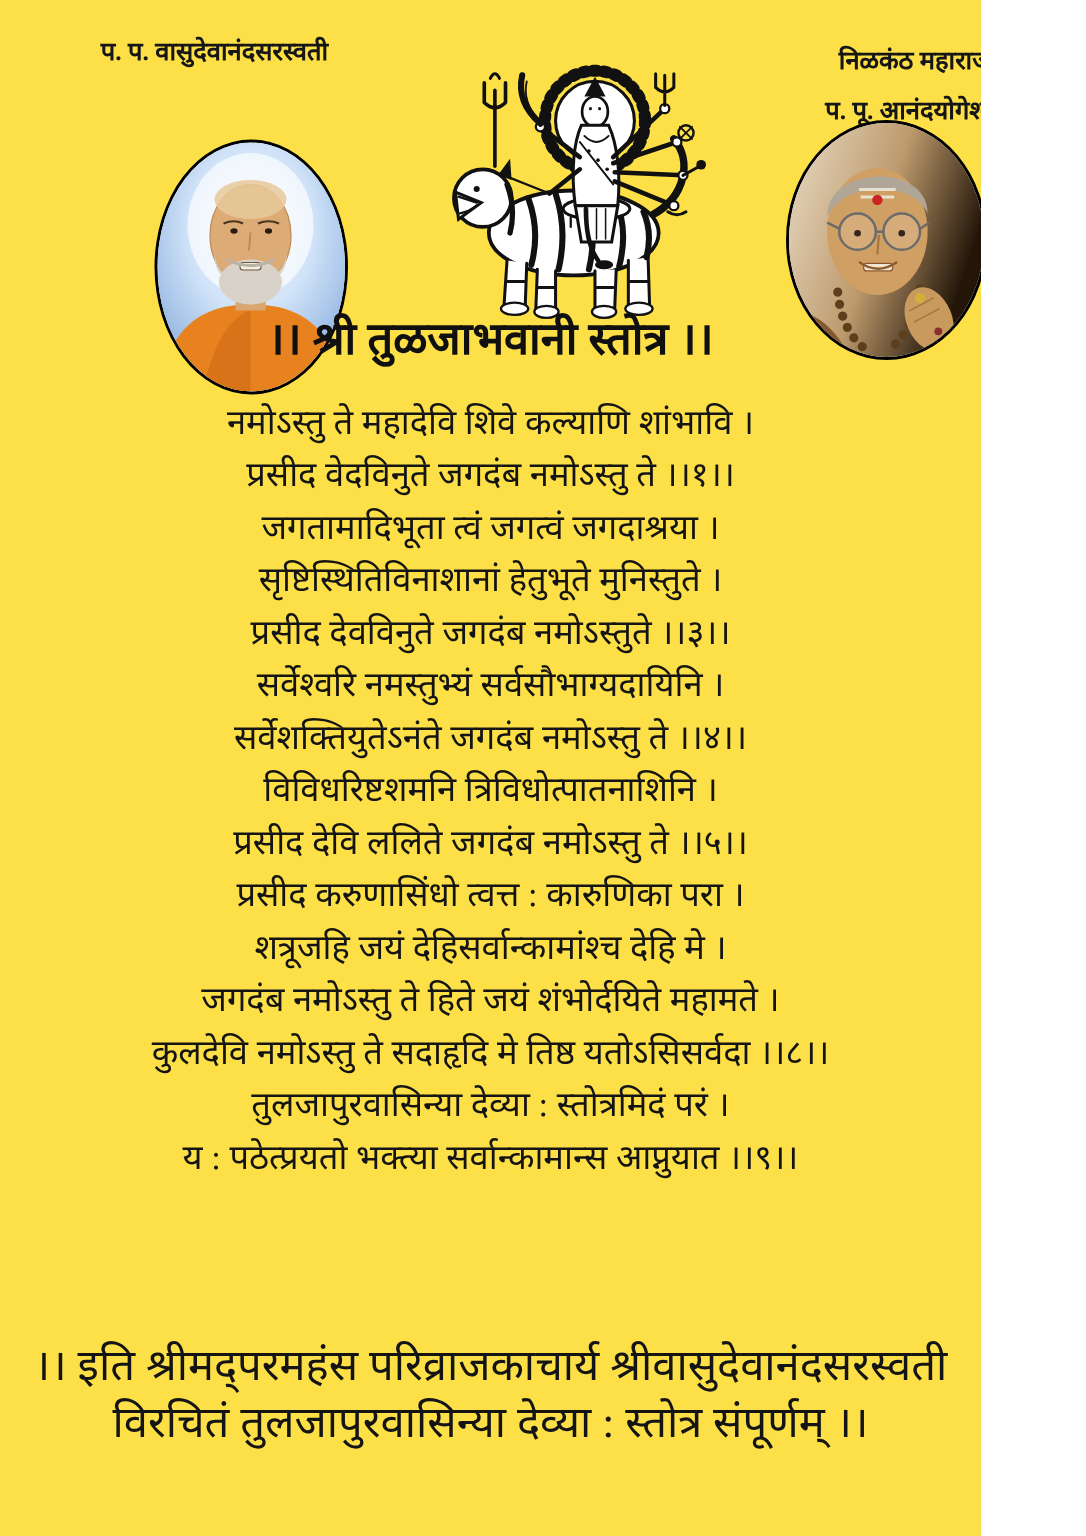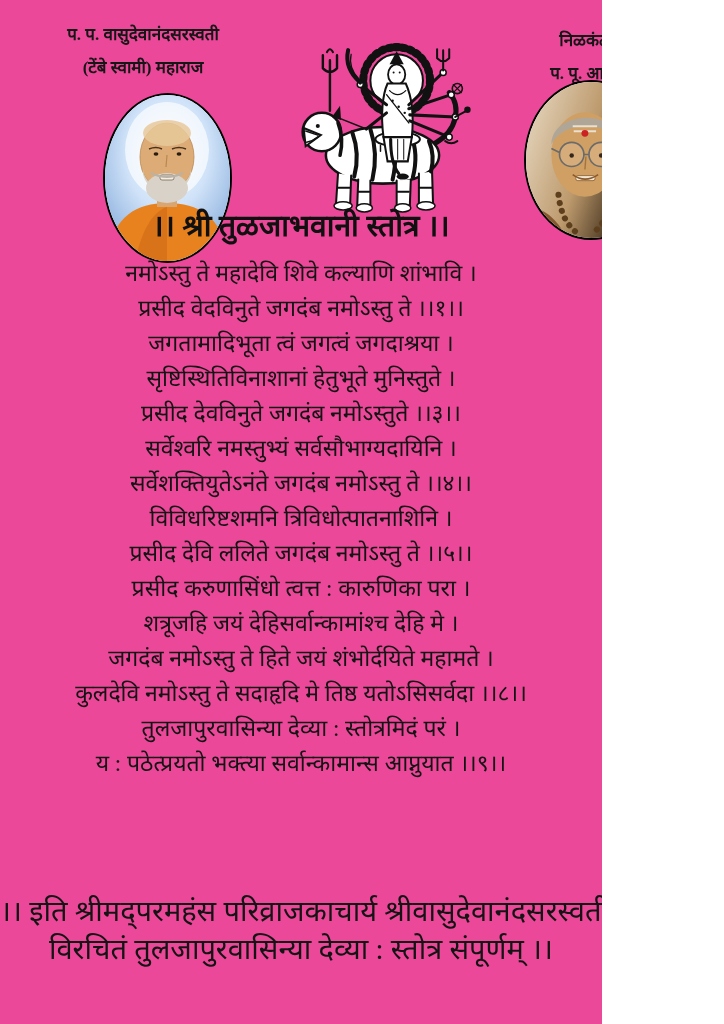--- a/index.html
+++ b/index.html
@@ -1,17 +1,17 @@
 <!DOCTYPE html>
 <html><head>
 <meta charset="utf-8">
 <style>
   html,body{margin:0;padding:0;background:#ffffff;}
   .page{
-    position:relative;width:602px;height:1024px;background:#ec4899;
+    position:relative;width:654px;height:1024px;background:#fde047;
     font-family:"Liberation Serif","DejaVu Serif",serif;color:#111;
     overflow:hidden;
   }
   .caption{
     position:absolute;text-align:center;font-weight:bold;
     font-size:17px;line-height:33px;color:#161616;white-space:nowrap;
   }
   .caption-left{left:28px;top:18px;width:230px;}
   .caption-right{left:512px;top:24px;width:196px;}
   .oval{
@@ -21,37 +21,36 @@
   .oval-left{left:103px;top:93px;width:125px;height:166px;}
   .oval-right{left:524px;top:80px;width:130px;height:156px;}
   .oval svg{display:block;width:100%;height:100%;}
   .durga{position:absolute;left:293px;top:34px;width:178px;height:184px;}
   .durga svg{display:block;width:100%;height:100%;}
   .stotra-title{
     position:absolute;top:204px;left:0;right:0;text-align:center;
     font-size:30px;font-weight:bold;color:#101010;
   }
   .verses{
-    position:absolute;top:256px;left:0;right:0;text-align:center;
+    position:absolute;top:264px;left:0;right:0;text-align:center;
     font-size:23px;line-height:35px;color:#141414;
   }
   .colophon{
     position:absolute;top:892px;left:0;right:0;text-align:center;
     font-size:29px;line-height:38px;color:#141414;
   }
   .verse-line,.colophon-line{white-space:nowrap;}
 </style>
 </head>
 <body>
 
 <div class="page">
 
   <div class="caption caption-left">
     <div>प. प. वासुदेवानंदसरस्वती</div>
-    <div>(टेंबे स्वामी) महाराज</div>
   </div>
 
   <div class="caption caption-right">
     <div>निळकंठ महाराज</div>
     <div>प. पू. आनंदयोगेश्वर</div>
   </div>
 
   <div class="oval oval-left">
     <svg viewBox="0 0 125 166" preserveAspectRatio="none">
       <defs>

